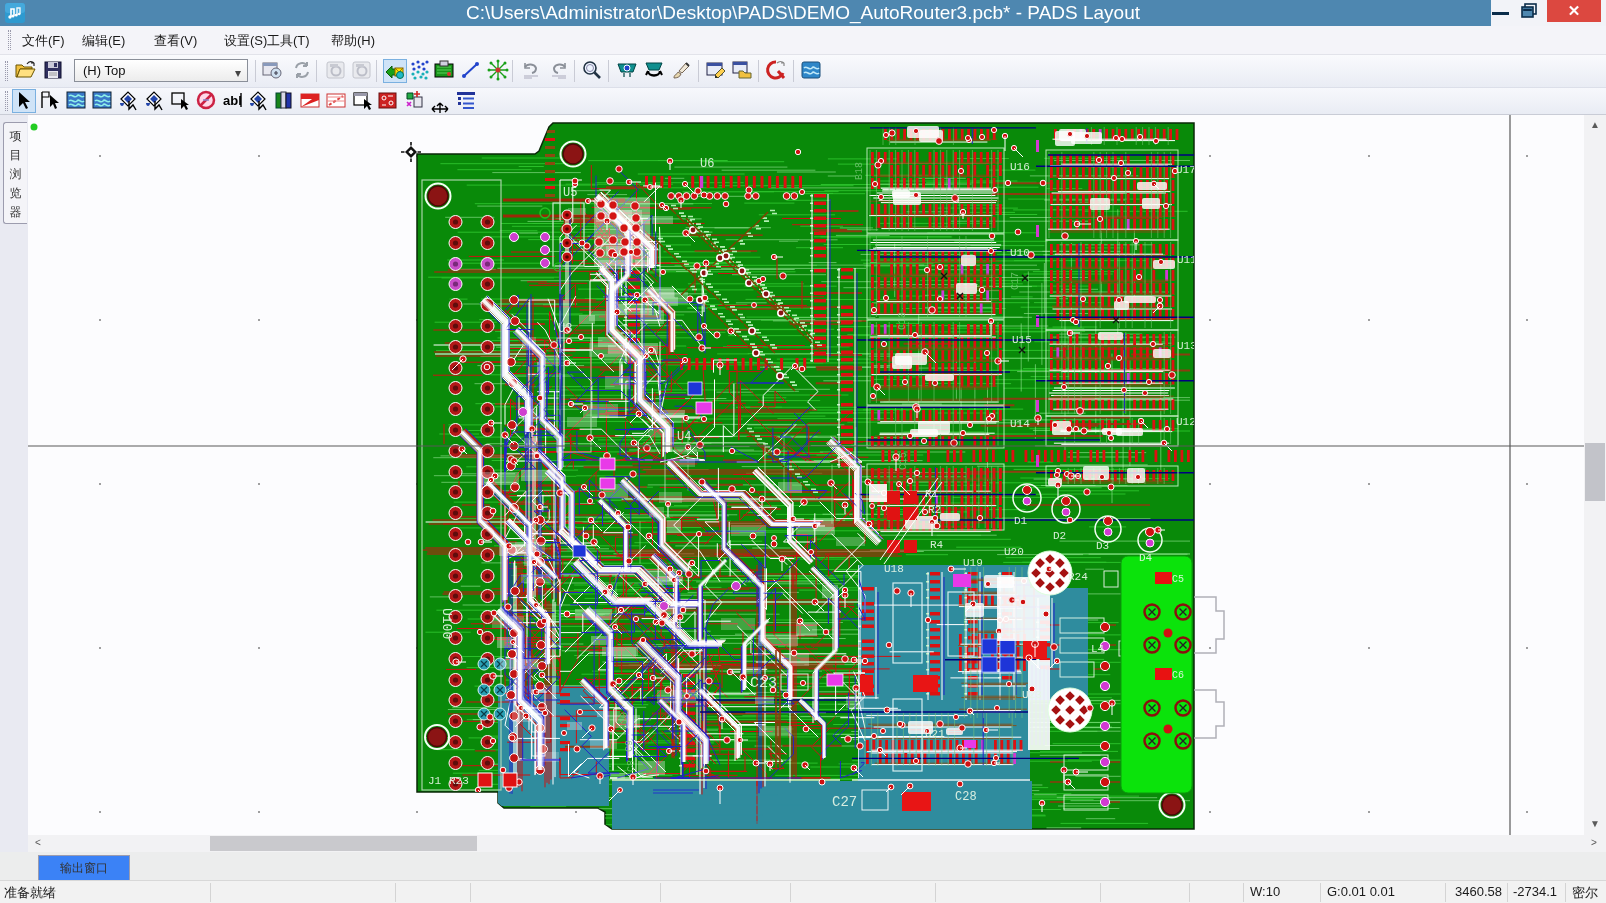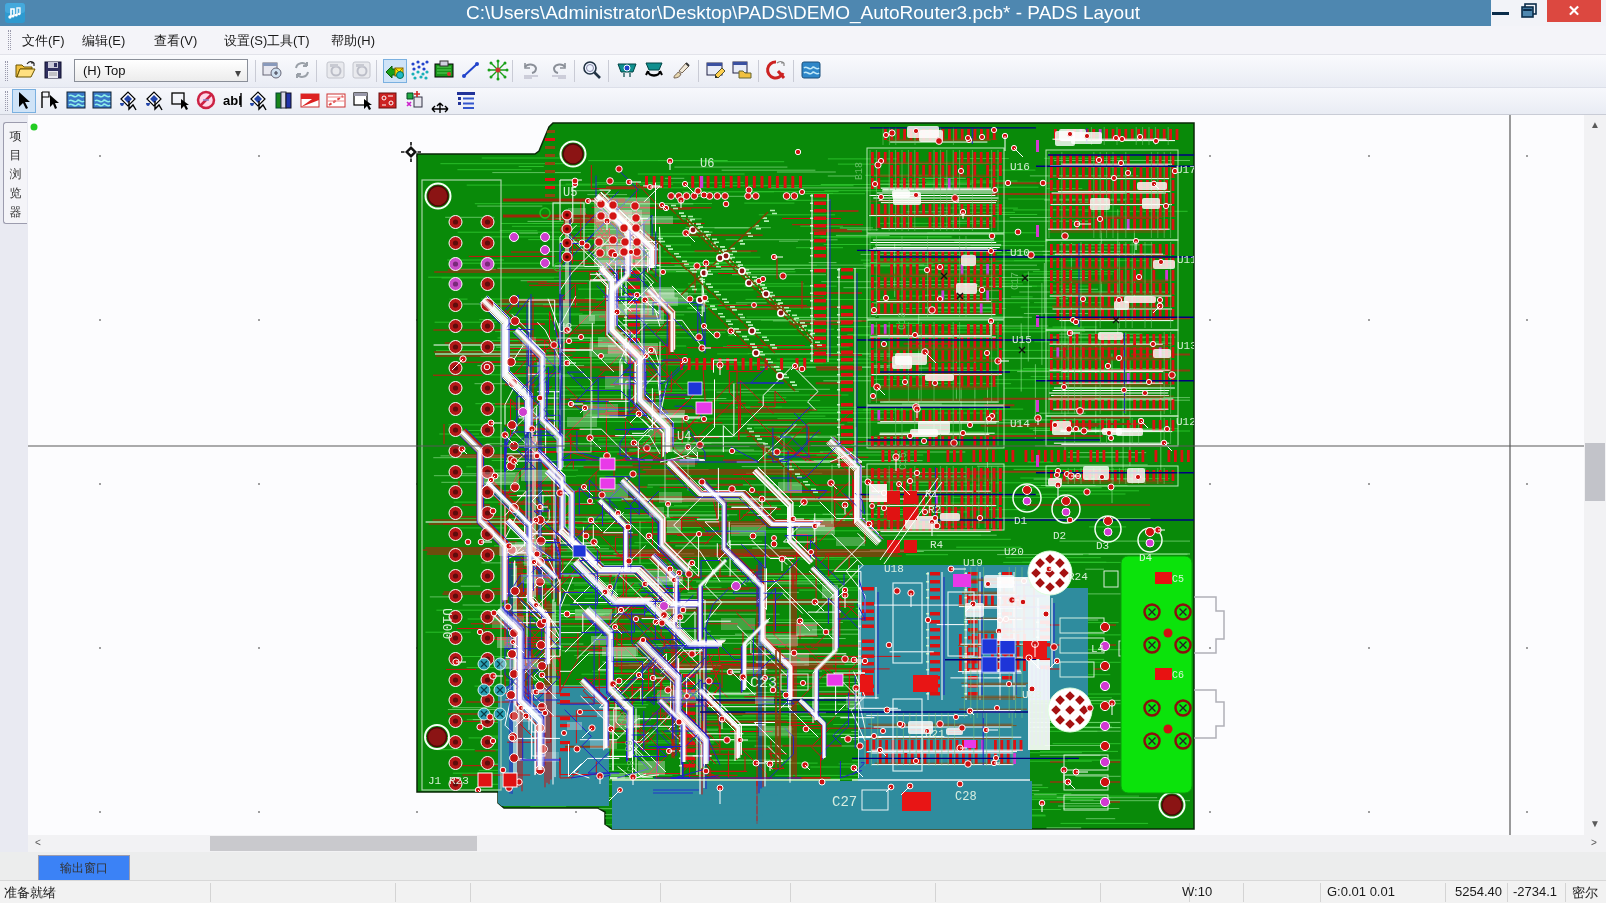--- a/index.html
+++ b/index.html
@@ -1665,18 +1665,18 @@
     <div class="stsep" style="left:790px"></div>
     <div class="stsep" style="left:935px"></div>
     <div class="stsep" style="left:1100px"></div>
     <div class="stsep" style="left:1189px"></div>
     <div class="stsep" style="left:1243px"></div>
     <div class="stsep" style="left:1320px"></div>
     <div class="stsep" style="left:1445px"></div>
     <div class="stsep" style="left:1507px"></div>
     <div class="stsep" style="left:1565px"></div>
 <div class="stxt" style="left:4px">准备就绪</div>
-<div class="stxt" style="left:1182px">W:10</div>
+<div class="stxt" style="left:1250px">W:10</div>
 <div class="stxt" style="left:1327px">G:0.01 0.01</div>
-<div class="stxt" style="left:1455px">5254.40</div>
+<div class="stxt" style="left:1455px">3460.58</div>
 <div class="stxt" style="left:1513px">-2734.1</div>
 <div class="stxt" style="left:1572px">密尔</div>
 </div>
 
 </body></html>

